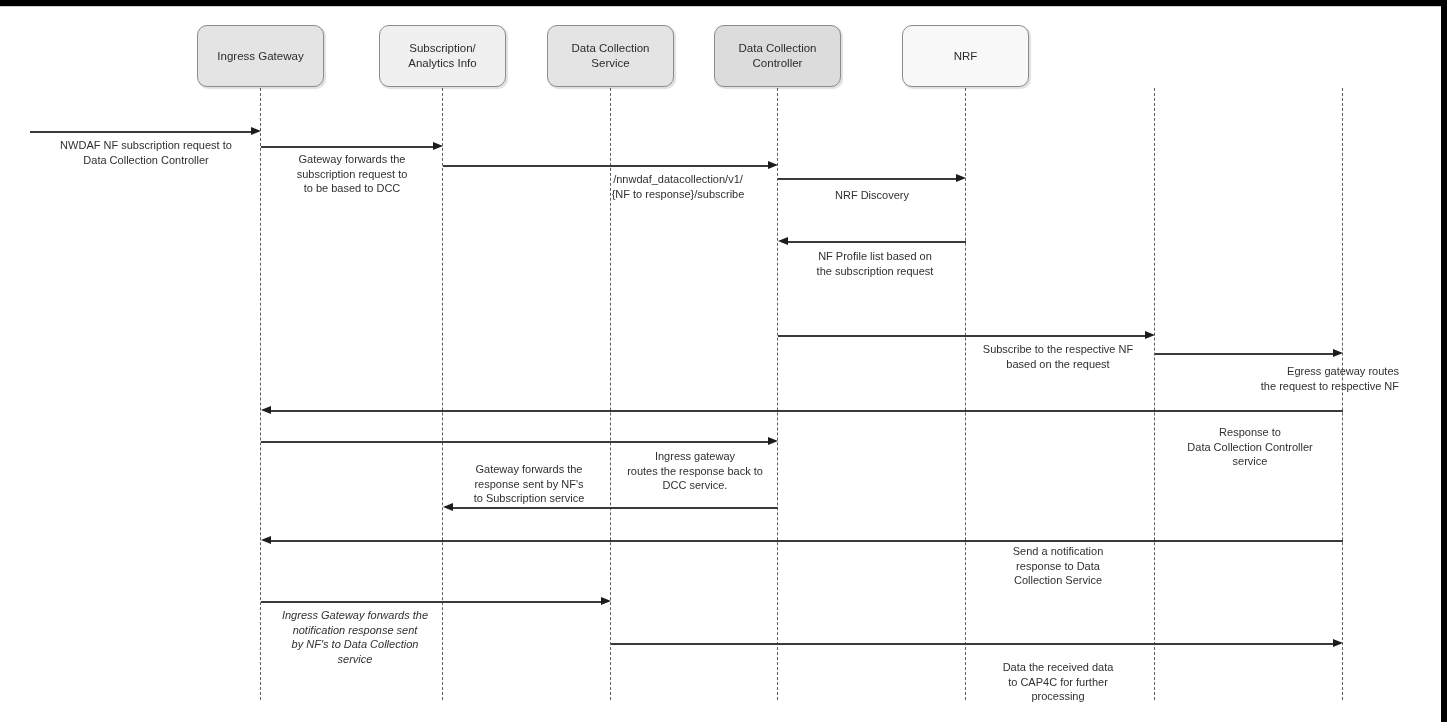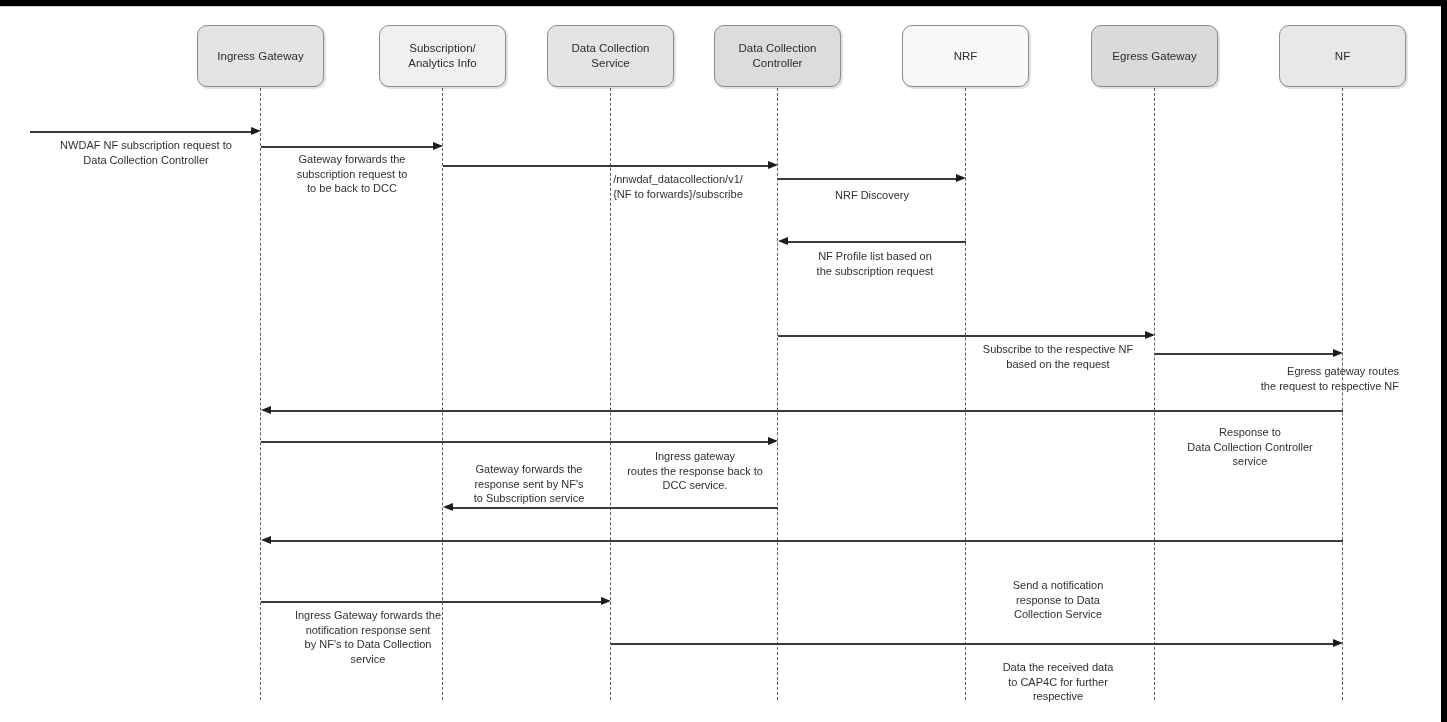--- a/index.html
+++ b/index.html
@@ -73,46 +73,40 @@
     <div class="lifeline" style="left: 610px;"></div>
     <div class="actor-box" style="left: 714px; background: rgb(220, 220, 220);">
       <div>Data Collection</div>
       <div>Controller</div>
     </div>
     <div class="lifeline" style="left: 777px;"></div>
     <div class="actor-box dots" style="left: 902px; background: rgb(248, 248, 248);">
       <div>NRF</div>
     </div>
     <div class="lifeline" style="left: 965px;"></div>
-    <div class="actor-box" style="left: 1091px; background: rgb(218, 218, 218);">
-      <div>Egress Gateway</div>
-    </div>
     <div class="lifeline" style="left: 1154px;"></div>
-    <div class="actor-box" style="left: 1279px; background: rgb(232, 232, 232);">
-      <div>NF</div>
-    </div>
     <div class="lifeline" style="left: 1342px;"></div>
     <div class="msg-line" style="left: 30px; width: 222px; top: 131px;"></div>
     <div class="msg-head right" style="top: 127px; left: 251px;"></div>
     <div class="msg-label" style="left: -4px; top: 138px;">
       <div>NWDAF NF subscription request to</div>
       <div>Data Collection Controller</div>
     </div>
     <div class="msg-line" style="left: 261px; width: 173px; top: 146px;"></div>
     <div class="msg-head right" style="top: 142px; left: 433px;"></div>
     <div class="msg-label" style="left: 202px; top: 152px;">
       <div>Gateway forwards the</div>
       <div>subscription request to</div>
-      <div>to be back to DCC</div>
+      <div>to be based to DCC</div>
     </div>
     <div class="msg-line" style="left: 443px; width: 326px; top: 165px;"></div>
     <div class="msg-head right" style="top: 161px; left: 768px;"></div>
     <div class="msg-label" style="left: 528px; top: 172px;">
       <div>/nnwdaf_datacollection/v1/</div>
-      <div>{NF to forwards}/subscribe</div>
+      <div>{NF to response}/subscribe</div>
     </div>
     <div class="msg-line" style="left: 778px; width: 179px; top: 178px;"></div>
     <div class="msg-head right" style="top: 174px; left: 956px;"></div>
     <div class="msg-label" style="left: 722px; top: 188px; text-align: center;">
       <div>NRF Discovery</div>
     </div>
     <div class="msg-line" style="left: 787px; width: 179px; top: 241px;"></div>
     <div class="msg-head left" style="top: 237px; left: 778px;"></div>
     <div class="msg-label" style="left: 725px; top: 249px;">
       <div>NF Profile list based on</div>
@@ -146,33 +140,33 @@
     </div>
     <div class="msg-line" style="left: 452px; width: 326px; top: 507px;"></div>
     <div class="msg-head left" style="top: 503px; left: 443px;"></div>
     <div class="msg-label" style="left: 379px; top: 462px;">
       <div>Gateway forwards the</div>
       <div>response sent by NF's</div>
       <div>to Subscription service</div>
     </div>
     <div class="msg-line" style="left: 270px; width: 1073px; top: 540px;"></div>
     <div class="msg-head left" style="top: 536px; left: 261px;"></div>
-    <div class="msg-label" style="left: 908px; top: 578px;">
+    <div class="msg-label" style="left: 908px; top: 544px;">
       <div>Send a notification</div>
       <div>response to Data</div>
       <div>Collection Service</div>
     </div>
     <div class="msg-line" style="left: 261px; width: 341px; top: 601px;"></div>
     <div class="msg-head right" style="top: 597px; left: 601px;"></div>
-    <div class="msg-label" style="left: 218px; top: 608px;">
+    <div class="msg-label" style="left: 205px; top: 608px; font-style: italic;">
       <div>Ingress Gateway forwards the</div>
       <div>notification response sent</div>
       <div>by NF's to Data Collection</div>
       <div>service</div>
     </div>
     <div class="msg-line" style="left: 611px; width: 723px; top: 643px;"></div>
     <div class="msg-head right" style="top: 639px; left: 1333px;"></div>
     <div class="msg-label" style="left: 908px; top: 660px;">
       <div>Data the received data</div>
       <div>to CAP4C for further</div>
-      <div>respective</div>
+      <div>processing</div>
     </div>
   </div>
 
 </body></html>

